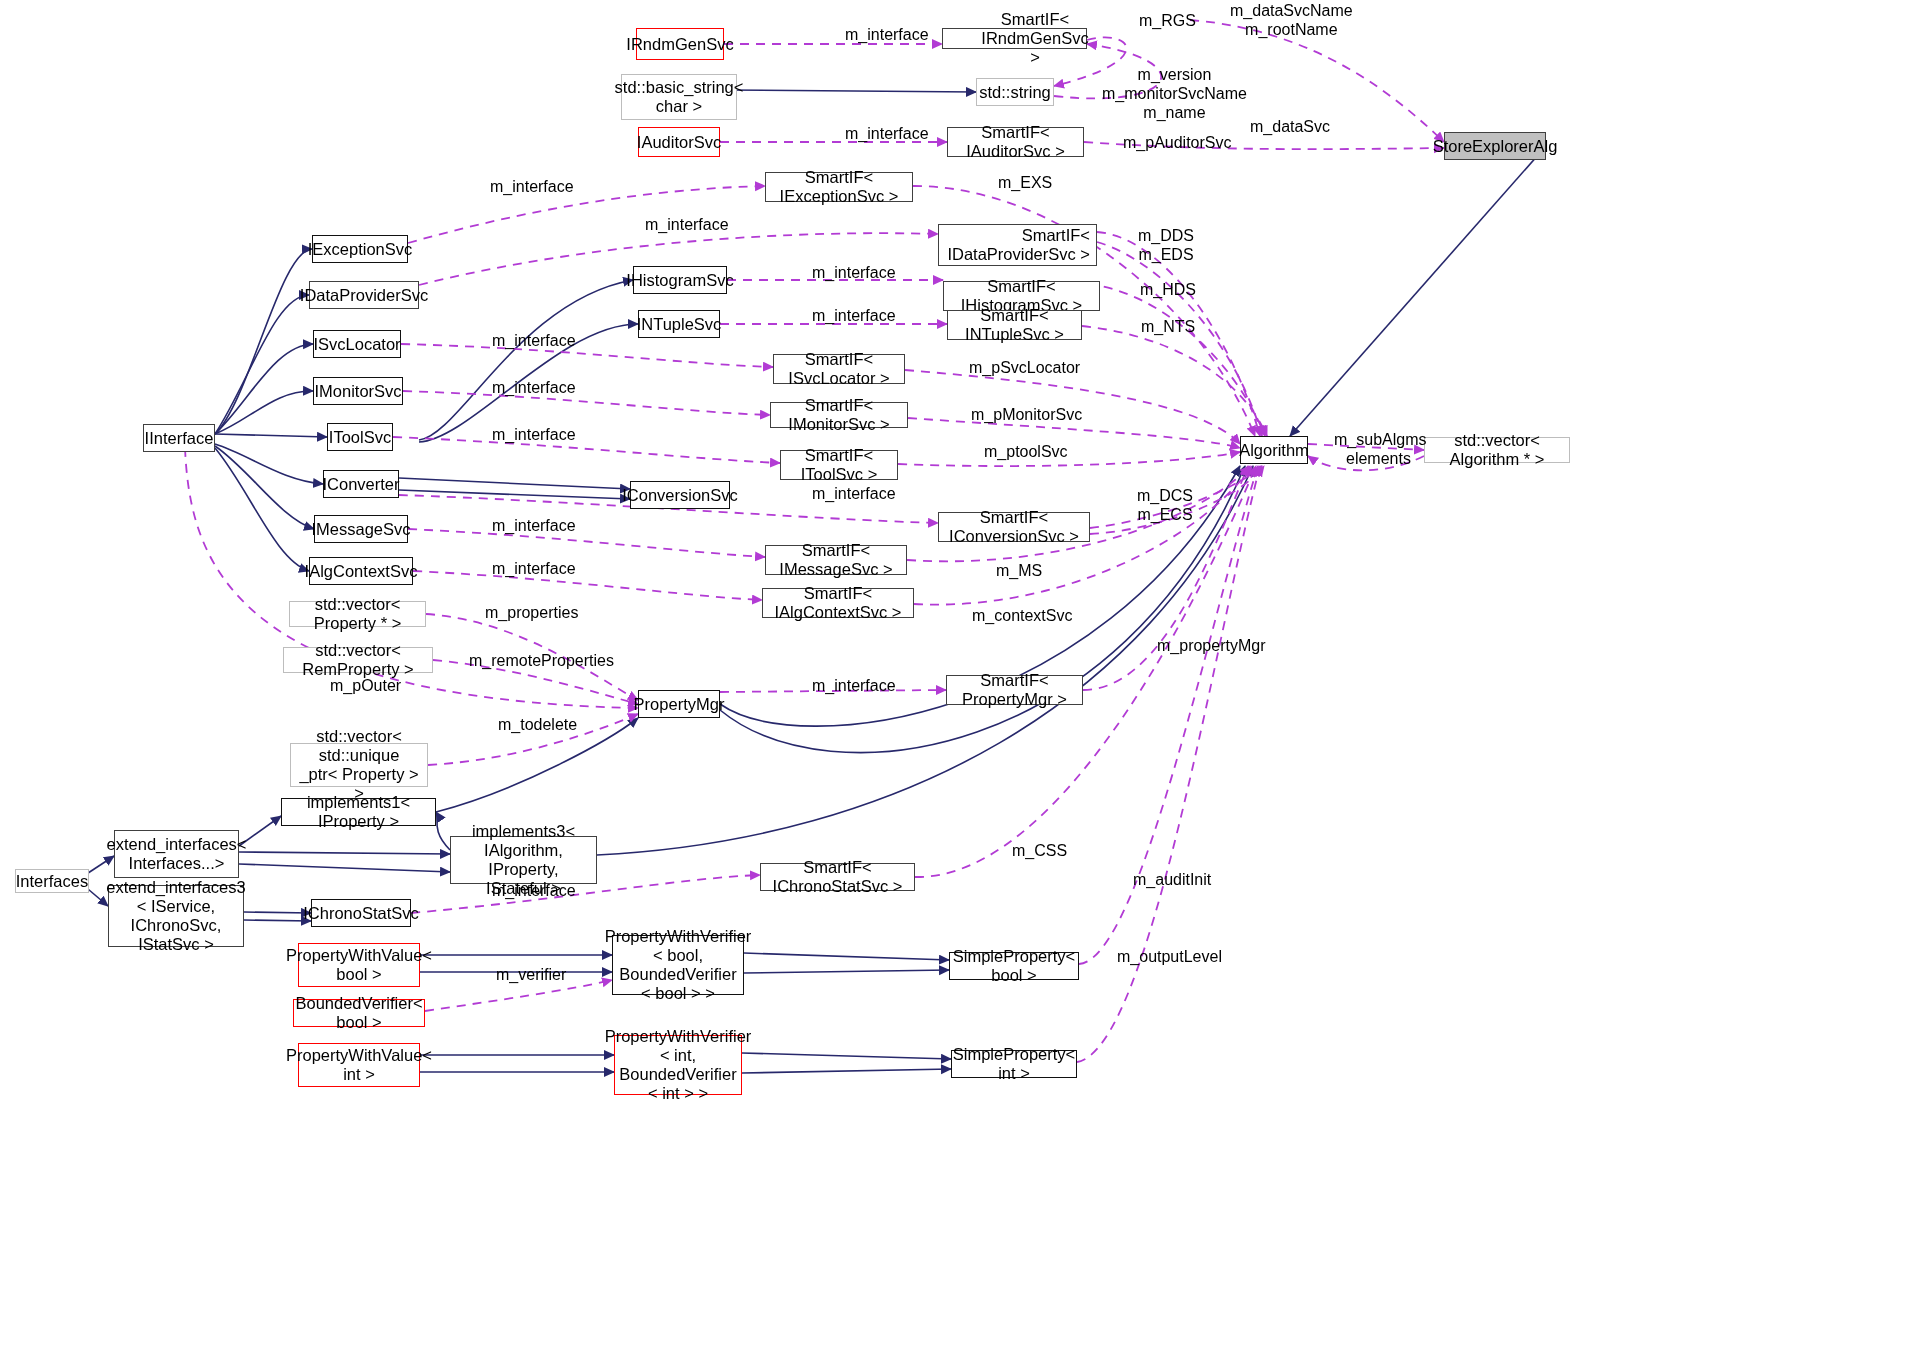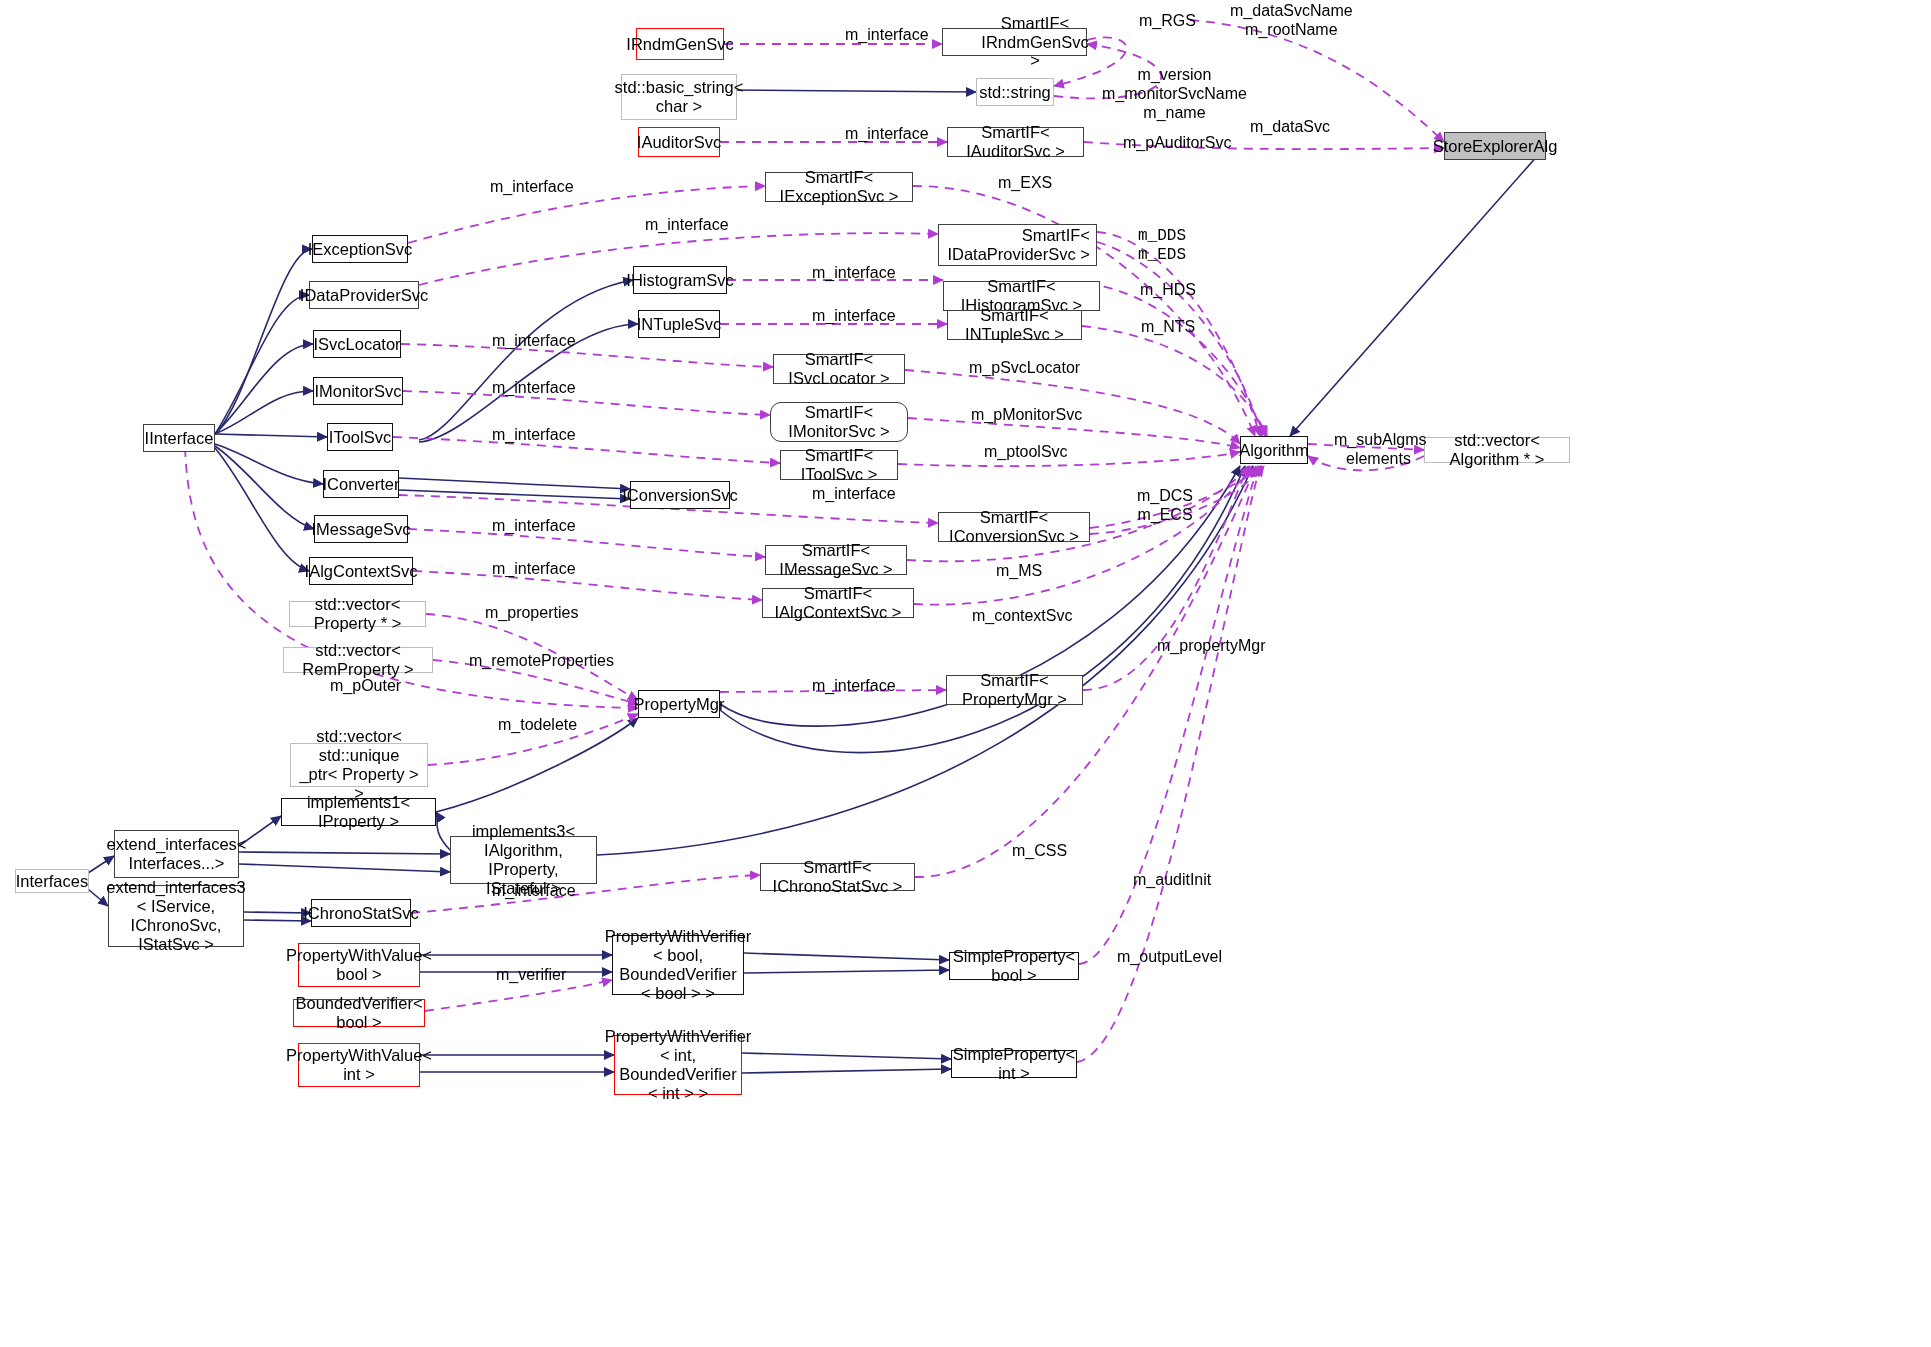--- a/index.html
+++ b/index.html
@@ -104,39 +104,39 @@
         <path d="M 428 765 C 520 760 600 730 638 714" fill="none" stroke="#b23bd4" stroke-width="1.8" stroke-dasharray="9,7" marker-end="url(#as)"></path>
         <path d="M 915 877 C 1060 880 1200 600 1256 466" fill="none" stroke="#b23bd4" stroke-width="1.8" stroke-dasharray="9,7" marker-end="url(#as)"></path>
         <path d="M 411 913 C 560 900 680 878 760 875" fill="none" stroke="#b23bd4" stroke-width="1.8" stroke-dasharray="9,7" marker-end="url(#as)"></path>
         <path d="M 1079 964 C 1140 960 1210 620 1258 466" fill="none" stroke="#b23bd4" stroke-width="1.8" stroke-dasharray="9,7" marker-end="url(#as)"></path>
         <path d="M 1077 1062 C 1150 1050 1215 640 1260 466" fill="none" stroke="#b23bd4" stroke-width="1.8" stroke-dasharray="9,7" marker-end="url(#as)"></path>
         <path d="M 425 1011 C 500 1000 570 990 612 980" fill="none" stroke="#b23bd4" stroke-width="1.8" stroke-dasharray="9,7" marker-end="url(#as)"></path>
       </g>
   </svg>
   <div id="node-layer">
       <div class="node n-red" style="left: 636px; top: 28px; width: 88px; height: 32px;">IRndmGenSvc</div>
-      <div class="node n-dark" style="left: 942px; top: 28px; width: 145px; height: 28px; padding-left: 47px;">SmartIF&lt; IRndmGenSvc &gt;</div>
+      <div class="node n-dark" style="left: 942px; top: 28px; width: 145px; height: 21px; padding-left: 47px;">SmartIF&lt; IRndmGenSvc &gt;</div>
       <div class="node n-grey" style="left: 621px; top: 74px; width: 116px; height: 46px;">std::basic_string&lt;
 char &gt;</div>
       <div class="node n-grey" style="left: 976px; top: 78px; width: 78px; height: 28px;">std::string</div>
       <div class="node n-red" style="left: 638px; top: 127px; width: 82px; height: 30px;">IAuditorSvc</div>
       <div class="node n-dark" style="left: 947px; top: 127px; width: 137px; height: 30px;">SmartIF&lt; IAuditorSvc &gt;</div>
       <div class="node n-fill" style="left: 1444px; top: 132px; width: 102px; height: 28px;">StoreExplorerAlg</div>
       <div class="node n-dark" style="left: 765px; top: 172px; width: 148px; height: 30px;">SmartIF&lt; IExceptionSvc &gt;</div>
       <div class="node n-black" style="left: 312px; top: 235px; width: 96px; height: 28px;">IExceptionSvc</div>
       <div class="node n-dark" style="left: 938px; top: 224px; width: 159px; height: 42px; text-align: right;">SmartIF&lt; IDataProviderSvc &gt;</div>
       <div class="node n-black" style="left: 633px; top: 266px; width: 94px; height: 28px;">IHistogramSvc</div>
       <div class="node n-dark" style="left: 943px; top: 281px; width: 157px; height: 30px;">SmartIF&lt; IHistogramSvc &gt;</div>
       <div class="node n-dark" style="left: 309px; top: 281px; width: 110px; height: 28px;">IDataProviderSvc</div>
       <div class="node n-black" style="left: 638px; top: 310px; width: 82px; height: 28px;">INTupleSvc</div>
       <div class="node n-dark" style="left: 947px; top: 310px; width: 135px; height: 30px;">SmartIF&lt; INTupleSvc &gt;</div>
       <div class="node n-black" style="left: 313px; top: 330px; width: 88px; height: 28px;">ISvcLocator</div>
       <div class="node n-dark" style="left: 773px; top: 354px; width: 132px; height: 30px;">SmartIF&lt; ISvcLocator &gt;</div>
       <div class="node n-black" style="left: 313px; top: 377px; width: 90px; height: 28px;">IMonitorSvc</div>
-      <div class="node n-dark" style="left: 770px; top: 402px; width: 138px; height: 40px; border-radius: 11px;">SmartIF&lt; IMonitorSvc &gt;</div>
+      <div class="node n-dark" style="left: 770px; top: 402px; width: 138px; height: 26px;">SmartIF&lt; IMonitorSvc &gt;</div>
       <div class="node n-black" style="left: 327px; top: 423px; width: 66px; height: 28px;">IToolSvc</div>
       <div class="node n-dark" style="left: 143px; top: 424px; width: 72px; height: 28px;">IInterface</div>
       <div class="node n-dark" style="left: 780px; top: 450px; width: 118px; height: 30px;">SmartIF&lt; IToolSvc &gt;</div>
       <div class="node n-black" style="left: 1240px; top: 436px; width: 68px; height: 28px;">Algorithm</div>
       <div class="node n-grey" style="left: 1424px; top: 437px; width: 146px; height: 26px;">std::vector&lt; Algorithm * &gt;</div>
       <div class="node n-black" style="left: 323px; top: 470px; width: 76px; height: 28px;">IConverter</div>
       <div class="node n-black" style="left: 630px; top: 481px; width: 100px; height: 28px;">IConversionSvc</div>
       <div class="node n-dark" style="left: 938px; top: 512px; width: 152px; height: 30px;">SmartIF&lt; IConversionSvc &gt;</div>
       <div class="node n-black" style="left: 314px; top: 515px; width: 94px; height: 28px;">IMessageSvc</div>
       <div class="node n-dark" style="left: 765px; top: 545px; width: 142px; height: 30px;">SmartIF&lt; IMessageSvc &gt;</div>
@@ -180,21 +180,21 @@
       <div class="elabel" style="left: 1230px; top: 2px;">m_dataSvcName
 m_rootName</div>
       <div class="elabel" style="left: 1102px; top: 66px;">m_version
 m_monitorSvcName
 m_name</div>
       <div class="elabel" style="left: 1250px; top: 118px;">m_dataSvc</div>
       <div class="elabel" style="left: 1123px; top: 134px;">m_pAuditorSvc</div>
       <div class="elabel" style="left: 490px; top: 178px;">m_interface</div>
       <div class="elabel" style="left: 998px; top: 174px;">m_EXS</div>
       <div class="elabel" style="left: 645px; top: 216px;">m_interface</div>
-      <div class="elabel" style="left: 1138px; top: 227px; font-family: Liberation Mono, monospace;">m_DDS
+      <div class="elabel" style="left: 1138px; top: 227px;">m_DDS
 m_EDS</div>
       <div class="elabel" style="left: 812px; top: 264px;">m_interface</div>
       <div class="elabel" style="left: 1140px; top: 281px;">m_HDS</div>
       <div class="elabel" style="left: 812px; top: 307px;">m_interface</div>
       <div class="elabel" style="left: 1141px; top: 318px;">m_NTS</div>
       <div class="elabel" style="left: 492px; top: 332px;">m_interface</div>
       <div class="elabel" style="left: 969px; top: 359px;">m_pSvcLocator</div>
       <div class="elabel" style="left: 492px; top: 379px;">m_interface</div>
       <div class="elabel" style="left: 971px; top: 406px;">m_pMonitorSvc</div>
       <div class="elabel" style="left: 492px; top: 426px;">m_interface</div>

